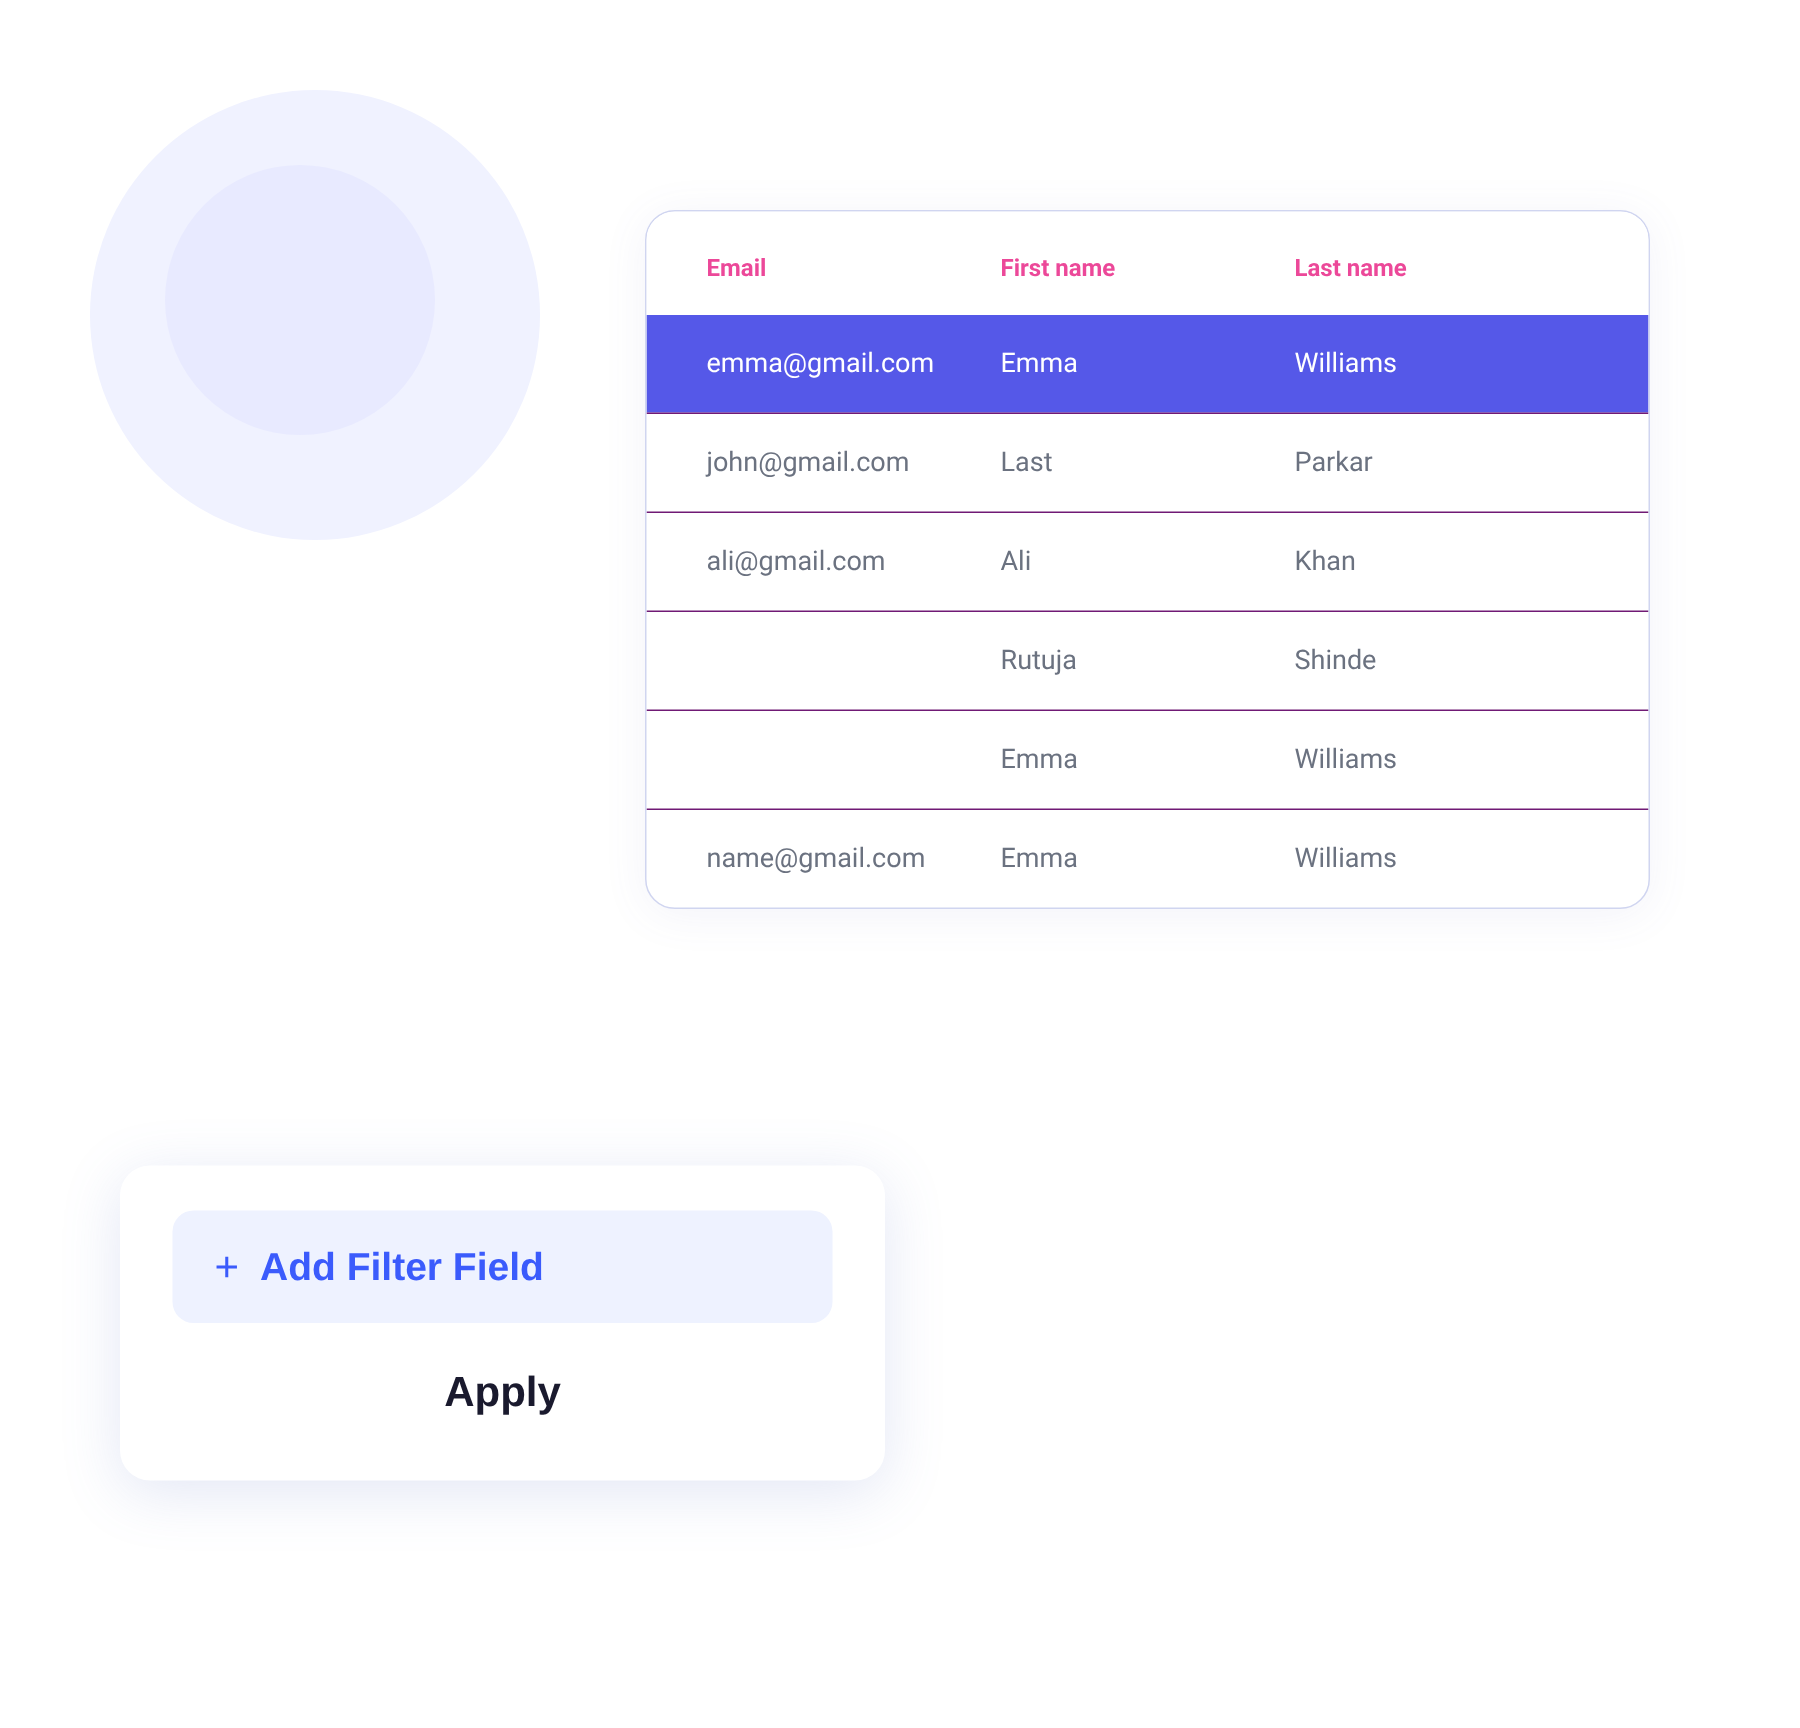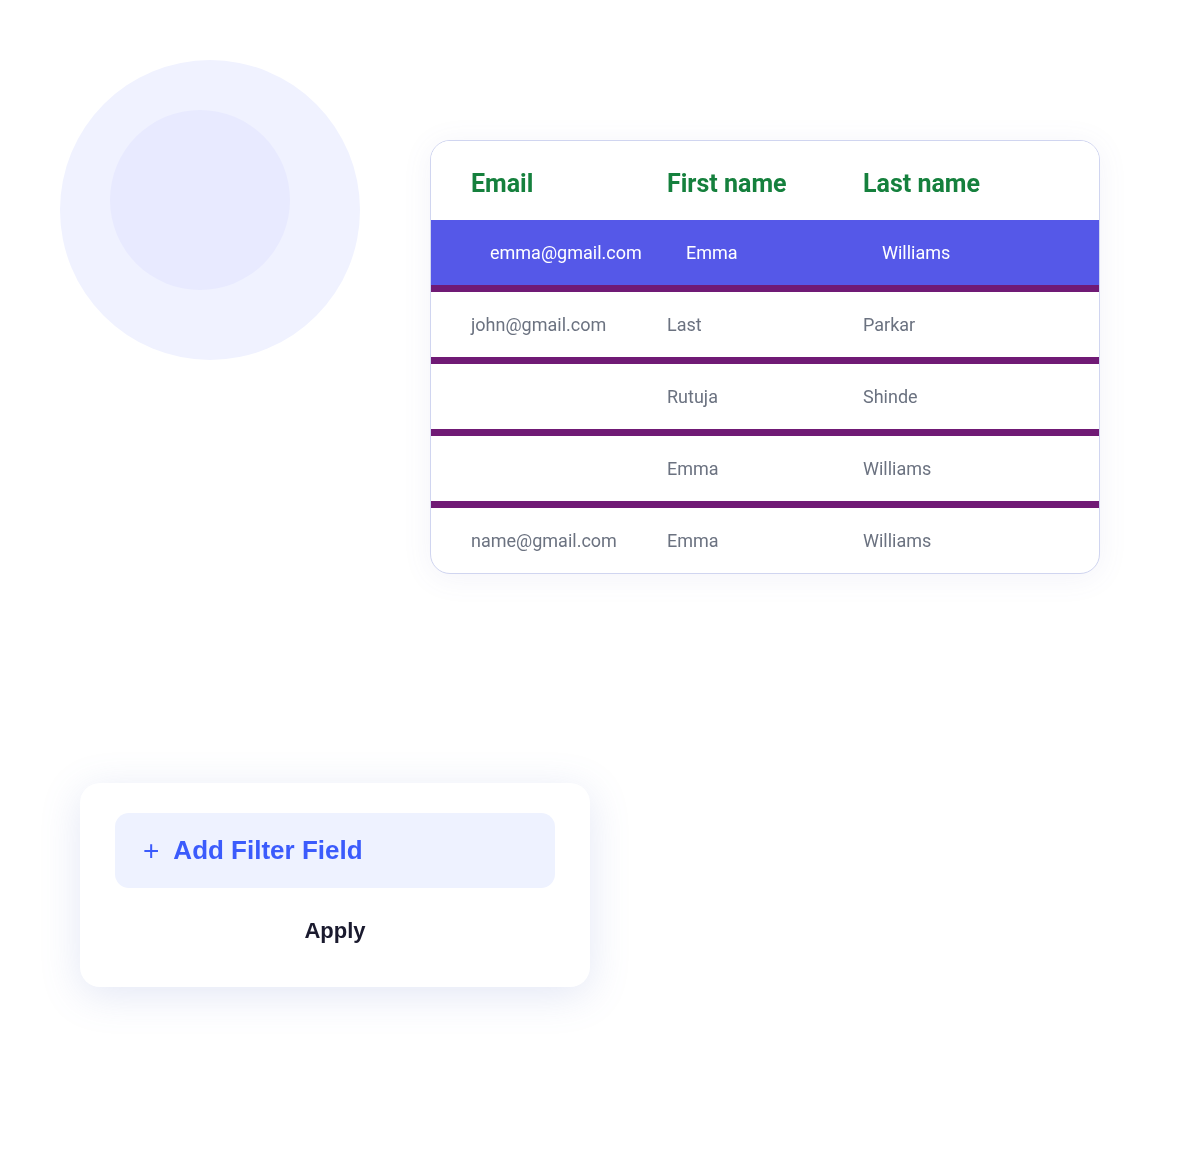--- a/index.html
+++ b/index.html
@@ -36,40 +36,39 @@
     }
 
     .table-header {
       display: grid;
       grid-template-columns: 1fr 1fr 1fr;
       padding: 28px 40px 22px 40px;
       background: #fff;
     }
 
     .table-header-cell {
-      font-size: 25px;
+      font-size: 16px;
       font-weight: 700;
-      color: #15803d;
+      color: #ec4899;
     }
 
     .table-row {
       display: grid;
       grid-template-columns: 1fr 1fr 1fr;
       padding: 22px 40px;
-      border-top: 7px solid #701a75;
+      border-top: 1px solid #701a75;
     }
 
     .table-row.highlighted {
       background: #5558e8;
       border-top: none;
     }
 
     .table-row.highlighted .table-cell {
       color: #ffffff;
-      margin-left: 19px;
     }
 
     .table-cell {
       font-size: 18px;
       color: #6b7280;
     }
 
     .table-row.highlighted .table-cell {
       font-size: 18px;
       color: #ffffff;
@@ -110,21 +109,21 @@
     .add-filter-label {
       font-size: 26px;
       font-weight: 700;
       color: #3b5bfc;
       text-align: right;
     }
 
     .apply-btn {
       width: 100%;
       text-align: center;
-      font-size: 22px;
+      font-size: 28px;
       font-weight: 800;
       color: #1a1a2e;
       background: none;
       border: none;
       cursor: pointer;
       padding: 8px 0;
     }
 
     
     .arrow-container {
@@ -186,20 +185,25 @@
       <div class="table-cell">Emma</div>
       <div class="table-cell">Williams</div>
     </div>
 
     <div class="table-row">
       <div class="table-cell">john@gmail.com</div>
       <div class="table-cell">Last</div>
       <div class="table-cell">Parkar</div>
     </div>
 
+    <div class="table-row">
+      <div class="table-cell">ali@gmail.com</div>
+      <div class="table-cell">Ali</div>
+      <div class="table-cell">Khan</div>
+    </div>
 
     <div class="table-row">
       <div class="table-cell"></div>
       <div class="table-cell">Rutuja</div>
       <div class="table-cell">Shinde</div>
     </div>
 
     <div class="table-row">
       <div class="table-cell"></div>
       <div class="table-cell">Emma</div>

